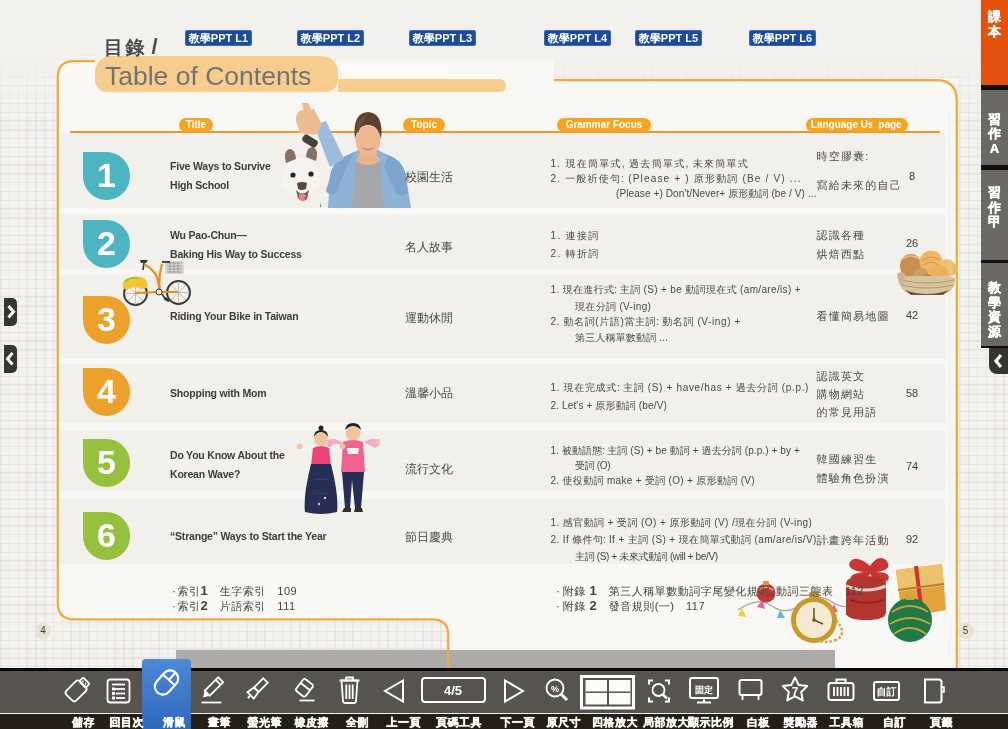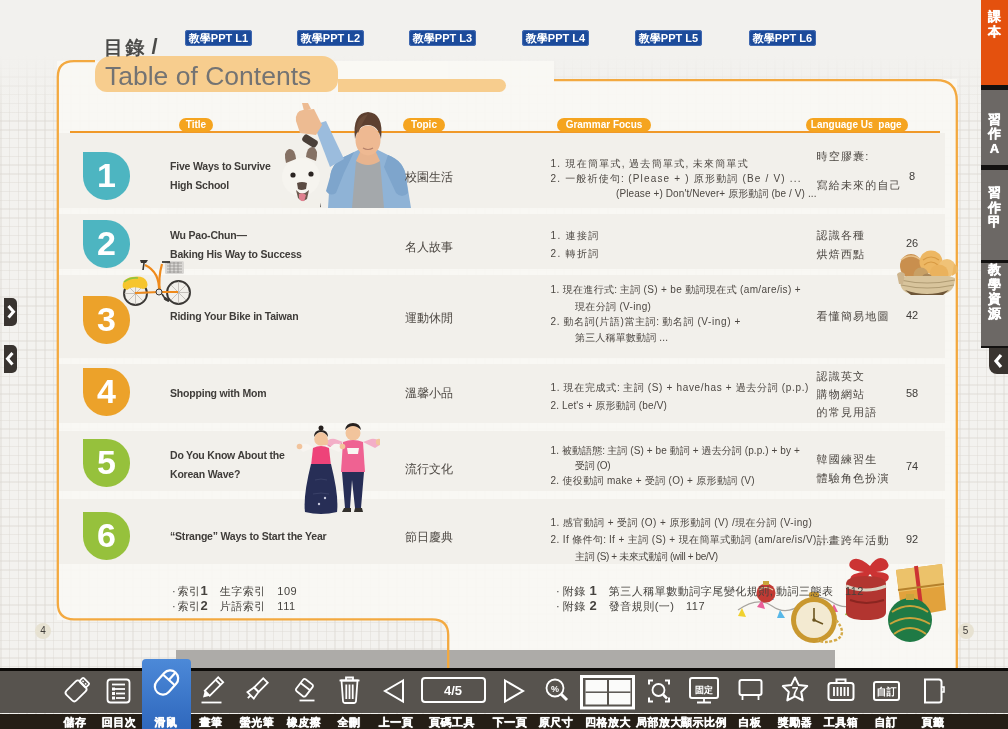--- a/index.html
+++ b/index.html
@@ -24,21 +24,21 @@
 .teal{background:#4db5c1}.obad{background:#eca22a}.gbad{background:#96c13c}
 .title{left:170px;font-weight:bold;font-size:10.5px;letter-spacing:-0.2px;color:#3f3c39;line-height:18.5px}
 .topic{left:405px;font-size:12px;color:#4c4742}
 .gr{left:550.5px;font-size:10px;color:#4c4742;letter-spacing:1px}
 .lu{left:816.5px;font-size:11px;color:#4c4742;letter-spacing:1.2px}
 .pg{font-size:11px;color:#3f3c39;text-align:center;width:24px;left:900px}
 .idx{font-size:11px;color:#45423e;letter-spacing:.5px}
 #toolline{left:0;top:668px;width:1008px;height:2.6px;background:#0c0a08}
 #toolico{left:0;top:670.6px;width:1008px;height:42.9px;background:#57534e}
 #toollab{left:0;top:713.5px;width:1008px;height:15.5px;background:#251e16}
-.tlab{top:714.5px;color:#fff;font-size:11px;font-weight:bold;text-align:center;letter-spacing:.5px;text-shadow:0 0 .7px #fff,0 0 .7px #fff}
+.tlab{top:714.5px;color:#fff;font-size:11px;font-weight:bold;text-align:right;letter-spacing:.5px;text-shadow:0 0 .7px #fff,0 0 .7px #fff}
 #mousebtn{left:142px;top:658.5px;width:48.5px;height:70.5px;border-radius:4px 4px 0 0;background:linear-gradient(#4c89d8,#2f68bd)}
 .rtab{left:981px;width:27px;color:#fff;font-weight:bold;font-size:13px;text-align:center;text-shadow:0 0 .7px #fff,0 0 .7px #fff}
 .rtab .vt{width:14px;margin:0 auto;line-height:14.5px;letter-spacing:0}
 #tabA{top:0;height:84.5px;background:#e4510e}
 #sepA{left:981px;top:84.5px;width:27px;height:5px;background:#131110}
 #tabB{top:89.5px;height:75.5px;background:#6c6865}
 #sepB{left:981px;top:165px;width:27px;height:5px;background:#131110}
 #tabC{top:170px;height:89.5px;background:#6c6865}
 #sepC{left:981px;top:259.5px;width:27px;height:3.5px;background:#131110}
 #tabD{top:263px;height:82.5px;background:#6c6865}
@@ -69,21 +69,21 @@
 </svg>
 
 <div class="abs" id="banner"></div>
 <div class="abs" id="bannertail"></div>
 <div class="abs nw" id="bannertxt">Table of Contents</div>
 <div class="abs nw" id="mulu">目錄<span style="font-size:22px;font-weight:bold;letter-spacing:0"> /</span></div>
 
 <div class="abs ppt" style="left:185px">教學PPT L1</div>
 <div class="abs ppt" style="left:297px">教學PPT L2</div>
 <div class="abs ppt" style="left:409px">教學PPT L3</div>
-<div class="abs ppt" style="left:522px">教學PPT L4</div>
+<div class="abs ppt" style="left:544px">教學PPT L4</div>
 <div class="abs ppt" style="left:635px">教學PPT L5</div>
 <div class="abs ppt" style="left:749px">教學PPT L6</div>
 
 <div class="abs" id="hrule"></div>
 <div class="abs pill" style="left:179px;width:34px">Title</div>
 <div class="abs pill" style="left:403px;width:42px">Topic</div>
 <div class="abs pill" style="left:557px;width:94px">Grammar Focus</div>
 <div class="abs pill" style="left:806px;width:78px">Language Use</div>
 <div class="abs pill" style="left:872px;width:36px">page</div>
 
@@ -452,21 +452,21 @@
 <div class="abs" id="sepA"></div>
 <div class="abs rtab" id="tabB">
     <div class="vt" style="margin-top:23px">習作A</div>
   </div>
 <div class="abs" id="sepB"></div>
 <div class="abs rtab" id="tabC">
     <div class="vt" style="margin-top:16px">習作甲</div>
   </div>
 <div class="abs" id="sepC"></div>
 <div class="abs rtab" id="tabD">
-    <div class="vt" style="">教學資源</div>
+    <div class="vt" style="margin-top:18px">教學資源</div>
   </div>
 <div class="abs" id="sepD"></div>
 <div class="abs" id="atab"><svg width="19" height="26">
       <path d="M12,7 L7,13 L12,19" stroke="#fff" stroke-width="3.2" fill="none"></path>
     </svg></div>
 
 <div class="abs larr" id="larr1"><svg width="13" height="27">
       <path d="M4.5,8 L9.5,13.7 L4.5,19.5" stroke="#fff" stroke-width="3" fill="none"></path>
     </svg></div>
 <div class="abs larr" id="larr2"><svg width="13" height="27">

